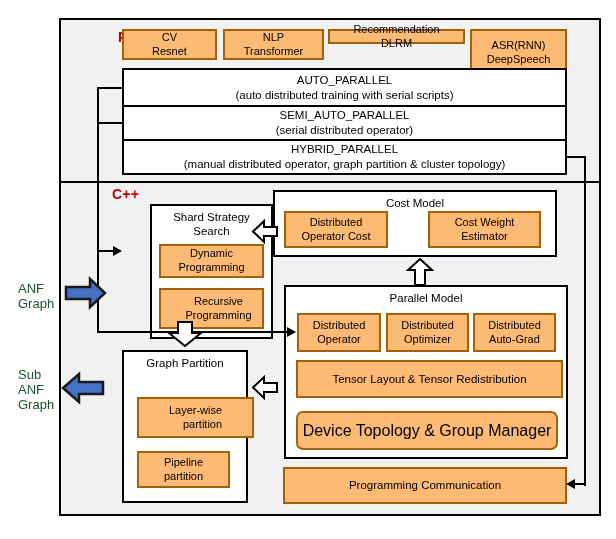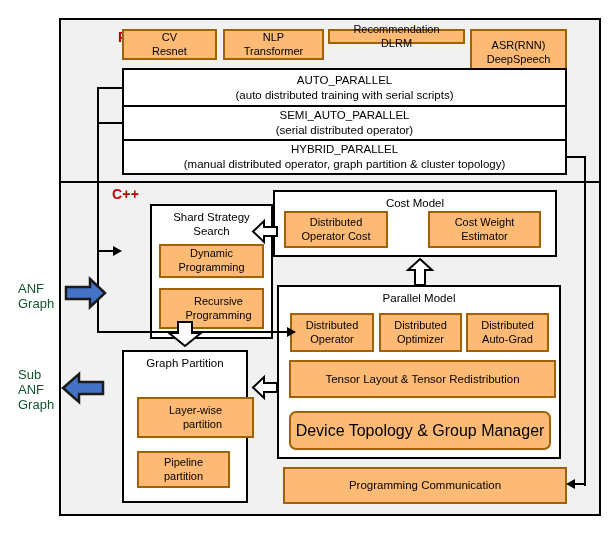--- a/index.html
+++ b/index.html
@@ -78,21 +78,21 @@
   </div>
 
   <div class="container-box" style="left:273px;top:190px;width:284px;height:67px;">
     <div class="container-title">Cost Model</div>
     <div class="box" style="left:9px;top:19px;width:104px;height:37px;">Distributed
 Operator Cost</div>
     <div class="box" style="left:153px;top:19px;width:113px;height:37px;">Cost Weight
 Estimator</div>
   </div>
 
-  <div class="container-box" style="left:277px;top:285px;width:284px;height:174px;">
+  <div class="container-box" style="left:284px;top:285px;width:284px;height:174px;">
     <div class="container-title">Parallel Model</div>
     <div class="box" style="left:11px;top:26px;width:84px;height:39px;">Distributed
 Operator</div>
     <div class="box" style="left:100px;top:26px;width:83px;height:39px;">Distributed
 Optimizer</div>
     <div class="box" style="left:187px;top:26px;width:83px;height:39px;">Distributed
 Auto-Grad</div>
     <div class="box" style="left:10px;top:73px;width:267px;height:38px;font-size:11.5px;">Tensor Layout &amp; Tensor Redistribution</div>
     <div class="box" style="left:10px;top:124px;width:262px;height:39px;font-size:16px;border-radius:7px;">Device Topology &amp; Group Manager</div>
   </div>

